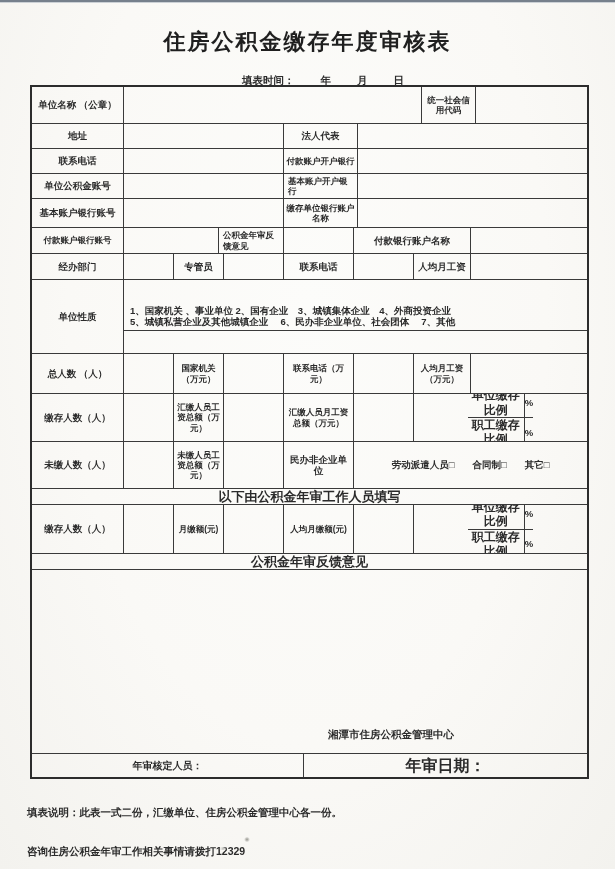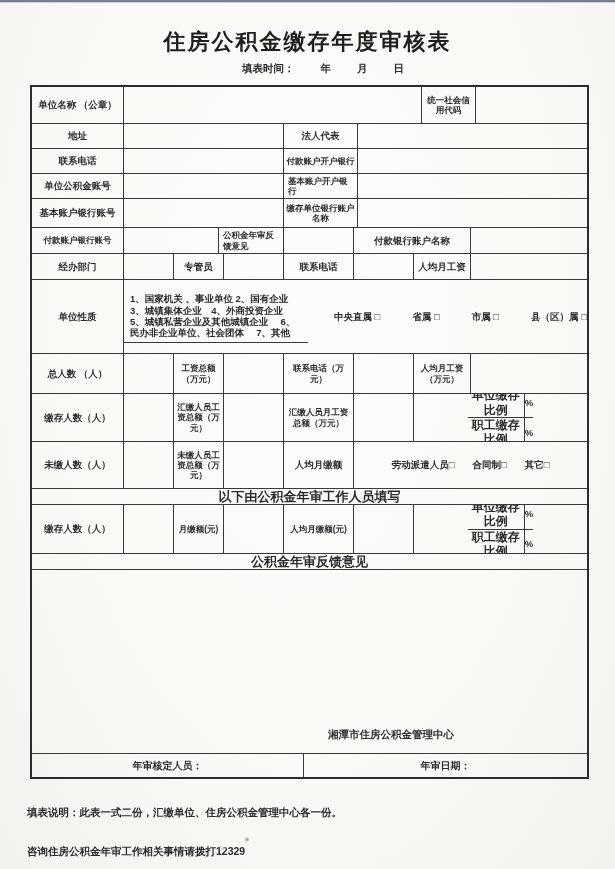--- a/index.html
+++ b/index.html
@@ -14,21 +14,21 @@
     background:radial-gradient(ellipse at 50% 35%, #fcfcfa 0%, #faf9f6 55%, #f3f2ee 100%);
   }
   .scan-top { position:absolute; top:0; left:0; right:0; height:2px; background:#76808c; }
   .scan-top2 { position:absolute; top:2px; left:0; right:0; height:1px; background:#ccd1d6; }
   .title {
     position:absolute; top:27px; left:0; width:615px;
     text-align:center; font-family:"Liberation Serif","DejaVu Serif",serif;
     font-size:22px; font-weight:bold; letter-spacing:2px; color:#1f1f1f;
   }
   .filltime {
-    position:absolute; top:62px; left:242px;
+    position:absolute; top:74px; left:242px;
     font-size:10.5px; font-weight:bold; white-space:pre;
   }
   .filltime span { display:inline-block; }
   .ft-gap { margin-left:26px; }
   
   .form {
     position:absolute; left:30px; top:85px; width:559px; height:694px;
     border:2px solid #2c2c2c; background:transparent;
     font-size:9.5px; font-weight:bold; line-height:1.2;
   }
@@ -136,33 +136,27 @@
       <div class="c blank grow"></div>
     </div>
 
     <div class="row" style="height:74px">
       <div class="c" style="flex:0 0 92px">单位性质</div>
       <div class="c ut-wrap">
         <div class="ut-text">
           <div>1、国家机关 、事业单位 2、国有企业　3、城镇集体企业　4、外商投资企业</div>
           <div>5、城镇私营企业及其他城镇企业　 6、民办非企业单位、社会团体　 7、其他</div>
         </div>
-        <div class="ut-aff">
-          <span>中央直属 □</span>
-          <span>省属 □</span>
-          <span>市属 □</span>
-          <span>县（区）属 □</span>
-        </div>
       </div>
     </div>
 
     <div class="row" style="height:40px">
       <div class="c" style="flex:0 0 92px">总人数 （人）</div>
       <div class="c blank" style="flex:0 0 50px"></div>
-      <div class="c small" style="flex:0 0 50px">工资总额（万元）</div>
+      <div class="c small" style="flex:0 0 50px">国家机关（万元）</div>
       <div class="c blank" style="flex:0 0 60px"></div>
       <div class="c small" style="flex:0 0 70px">联系电话（万元）</div>
       <div class="c blank" style="flex:0 0 60px"></div>
       <div class="c small" style="flex:0 0 57px">人均月工资（万元）</div>
       <div class="c blank grow"></div>
     </div>
 
     <div class="row" style="height:48px">
       <div class="c" style="flex:0 0 92px">缴存人数（人）</div>
       <div class="c blank" style="flex:0 0 50px"></div>
@@ -180,21 +174,21 @@
           <div class="spct">%</div>
         </div>
       </div>
     </div>
 
     <div class="row" style="height:47px">
       <div class="c" style="flex:0 0 92px">未缴人数（人）</div>
       <div class="c blank" style="flex:0 0 50px"></div>
       <div class="c small" style="flex:0 0 50px">未缴人员工资总额（万元）</div>
       <div class="c blank" style="flex:0 0 60px"></div>
-      <div class="c" style="flex:0 0 70px">人均月缴额</div>
+      <div class="c" style="flex:0 0 70px">民办非企业单位</div>
       <div class="c grow opts">
         <span>劳动派遣人员□</span>
         <span>合同制□</span>
         <span>其它□</span>
       </div>
     </div>
 
     <div class="row" style="height:16px">
       <div class="c grow sect">以下由公积金年审工作人员填写</div>
     </div>
@@ -223,21 +217,21 @@
     </div>
 
     <div class="row" style="height:184px">
       <div class="c grow feedback-area">
         <div class="center-name">湘潭市住房公积金管理中心</div>
       </div>
     </div>
 
     <div class="row" style="height:23px">
       <div class="c" style="flex:0 0 272px; font-size:10px">年审核定人员：</div>
-      <div class="c grow" style="font-size:10px">年审日期：</div>
+      <div class="c grow" style="font-size:16px">年审日期：</div>
     </div>
 
   </div>
 
   <div class="notes">
     <div>填表说明：此表一式二份，汇缴单位、住房公积金管理中心各一份。</div>
     <div>咨询住房公积金年审工作相关事情请拨打12329</div>
   </div>
 
   <div class="dot"></div>

